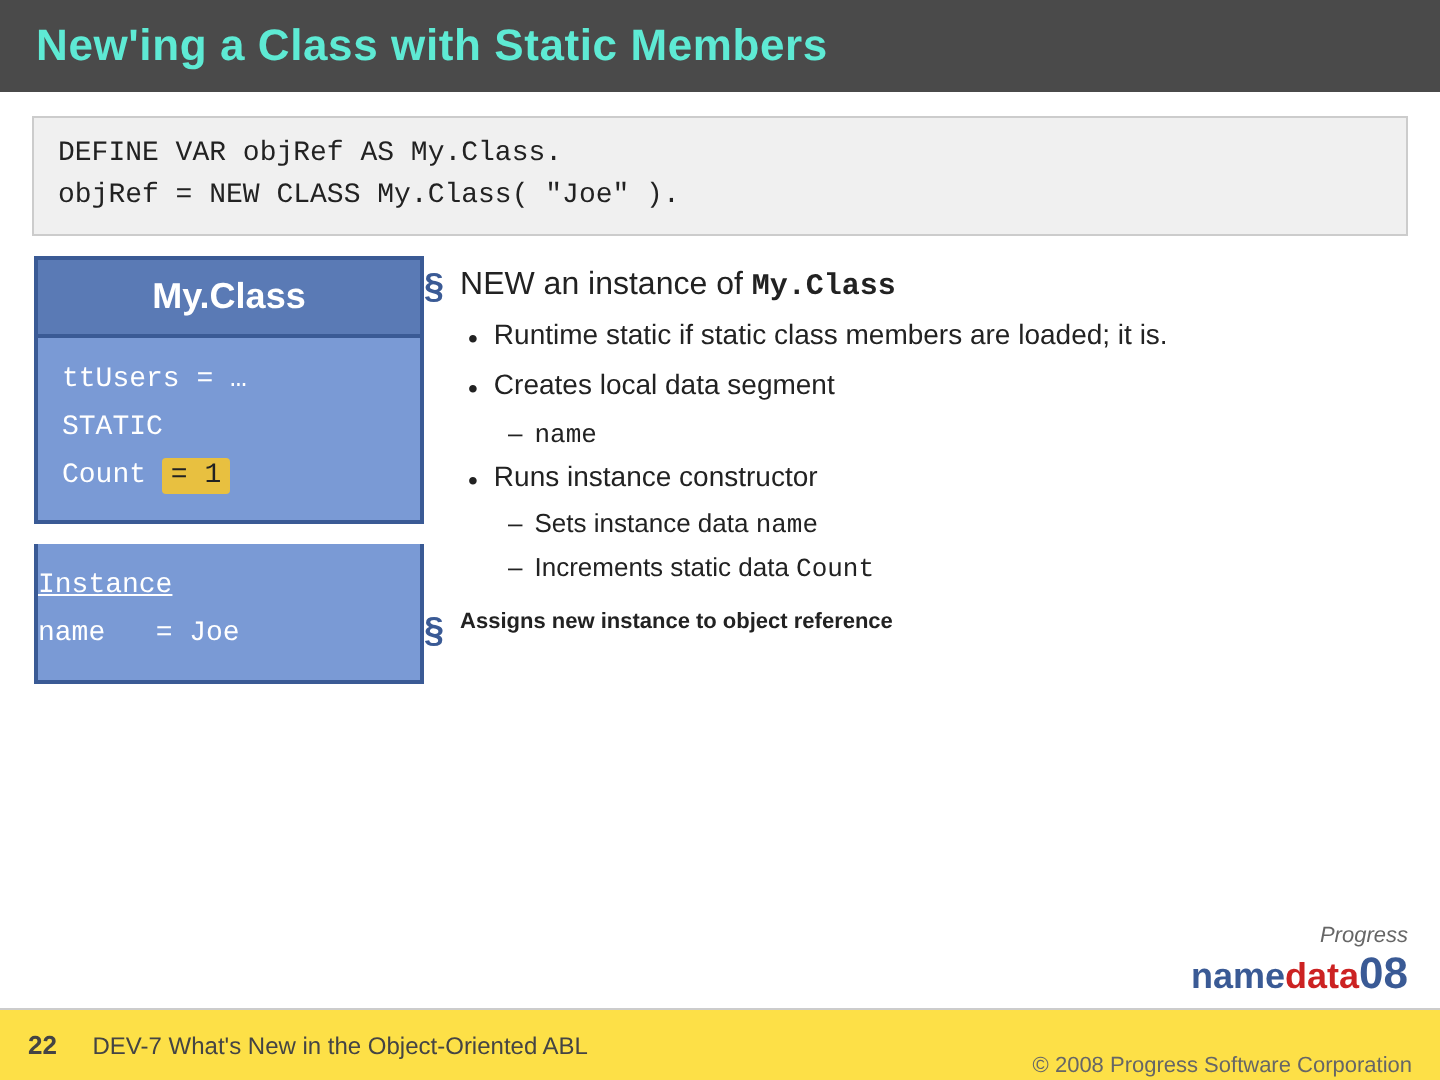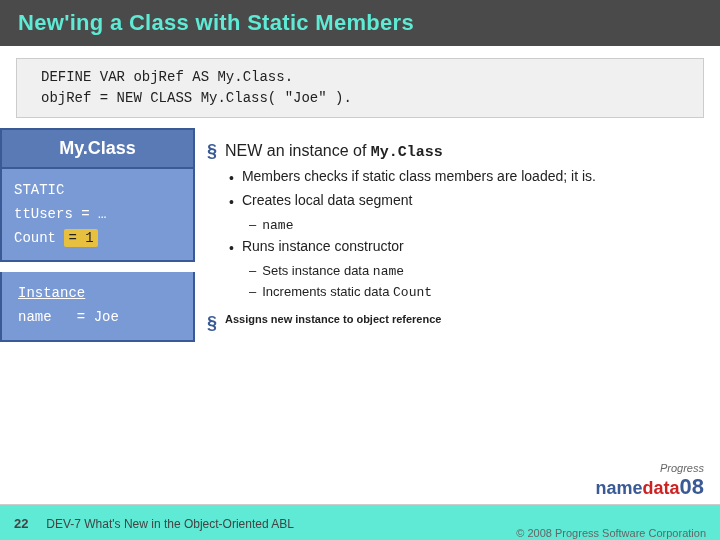--- a/index.html
+++ b/index.html
@@ -20,34 +20,33 @@
       font-weight: bold;
       padding: 10px 18px;
       letter-spacing: 0.3px;
     }
 
     
     .code-block {
       background: #f0f0f0;
       border: 1px solid #cccccc;
       margin: 12px 16px 10px 16px;
-      padding: 8px 24px;
+      padding: 8px 12px;
       font-family: 'Courier New', Courier, monospace;
       font-size: 14px;
       color: #222;
       line-height: 1.5;
     }
 
     
     .main-content {
       display: flex;
       flex-direction: row;
-      margin: 0 0;
-      gap: 12px;
-      align-items: flex-end;
+      margin: 0 17px;
+      gap: 0;
     }
 
     
     .class-diagram {
       width: 195px;
       flex-shrink: 0;
     }
 
     .class-name-box {
       background: #5a7ab5;
@@ -76,21 +75,21 @@
       color: #222;
       padding: 1px 4px;
       border-radius: 2px;
     }
 
     .instance-box {
       background: #7a9ad5;
       color: #ffffff;
       font-family: 'Courier New', Courier, monospace;
       font-size: 14px;
-      padding: 10px 16px;
+      padding: 10px 0;
       border: 2px solid #3a5a95;
       border-top: none;
       margin-top: 10px;
       line-height: 1.7;
     }
 
     .instance-box .underline {
       text-decoration: underline;
     }
 
@@ -173,21 +172,21 @@
       font-size: 13px;
     }
 
     
     .bottom-bar {
       position: absolute;
       bottom: 0;
       left: 0;
       right: 0;
       height: 36px;
-      background: #5eead4;
+      background: #fde047;
       border-top: 1px solid #cccccc;
       display: flex;
       align-items: center;
       justify-content: space-between;
       padding: 0 14px;
     }
 
     .slide-number {
       font-size: 13px;
       color: #444;
@@ -257,22 +256,22 @@
   <div>objRef = NEW CLASS My.Class( "Joe" ).</div>
 </div>
 
 <div class="main-content">
 
   <div class="class-diagram">
     <div class="class-name-box">
       <span>My.Class</span>
     </div>
     <div class="static-members-box">
+      <div>ttUsers = …</div>
       <div>STATIC</div>
-      <div>ttUsers = …</div>
       <div>
         <span>Count</span>&nbsp;<span class="count-highlight">= 1</span>
       </div>
     </div>
 
     <div class="instance-box">
       <div>
         <span class="underline">Instance</span>
       </div>
       <div>
@@ -285,21 +284,21 @@
 
     <div class="bullet-section">
       <span class="square-bullet">§</span>
       <div class="bullet-content">
         <div class="bullet-title">
           <span>NEW an instance of </span><code>My.Class</code>
         </div>
         <div class="sub-bullets">
           <div class="sub-bullet">
             <span class="dot">•</span>
-            <span>Members checks if static class members are loaded; it is.</span>
+            <span>Runtime static if static class members are loaded; it is.</span>
           </div>
           <div class="sub-bullet">
             <span class="dot">•</span>
             <span>Creates local data segment</span>
           </div>
           <div class="dash-sub">
             <span class="dash">–</span>
             <span><code class="inline">name</code></span>
           </div>
           <div class="sub-bullet">

